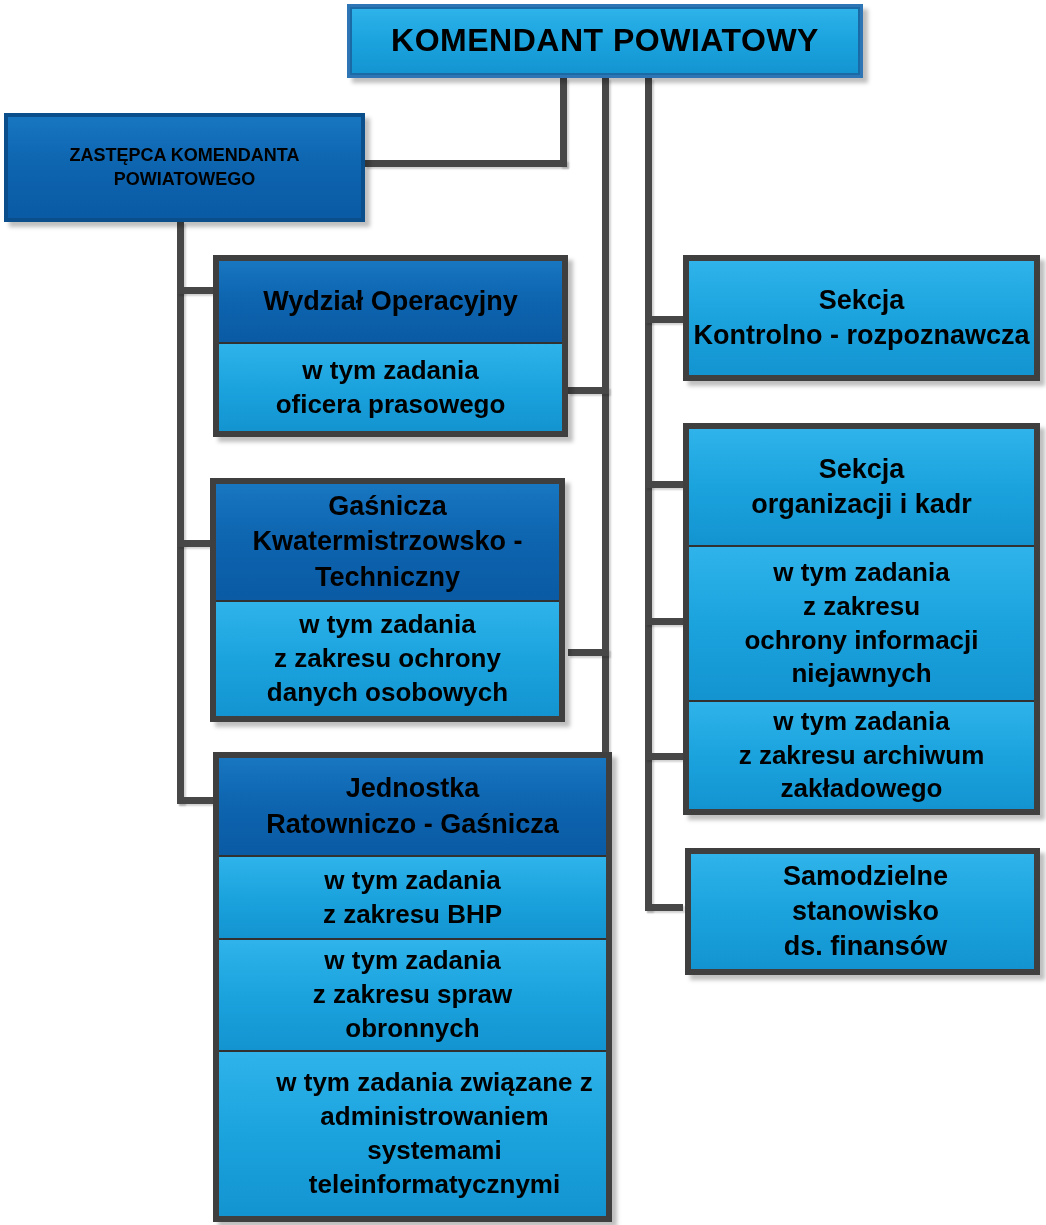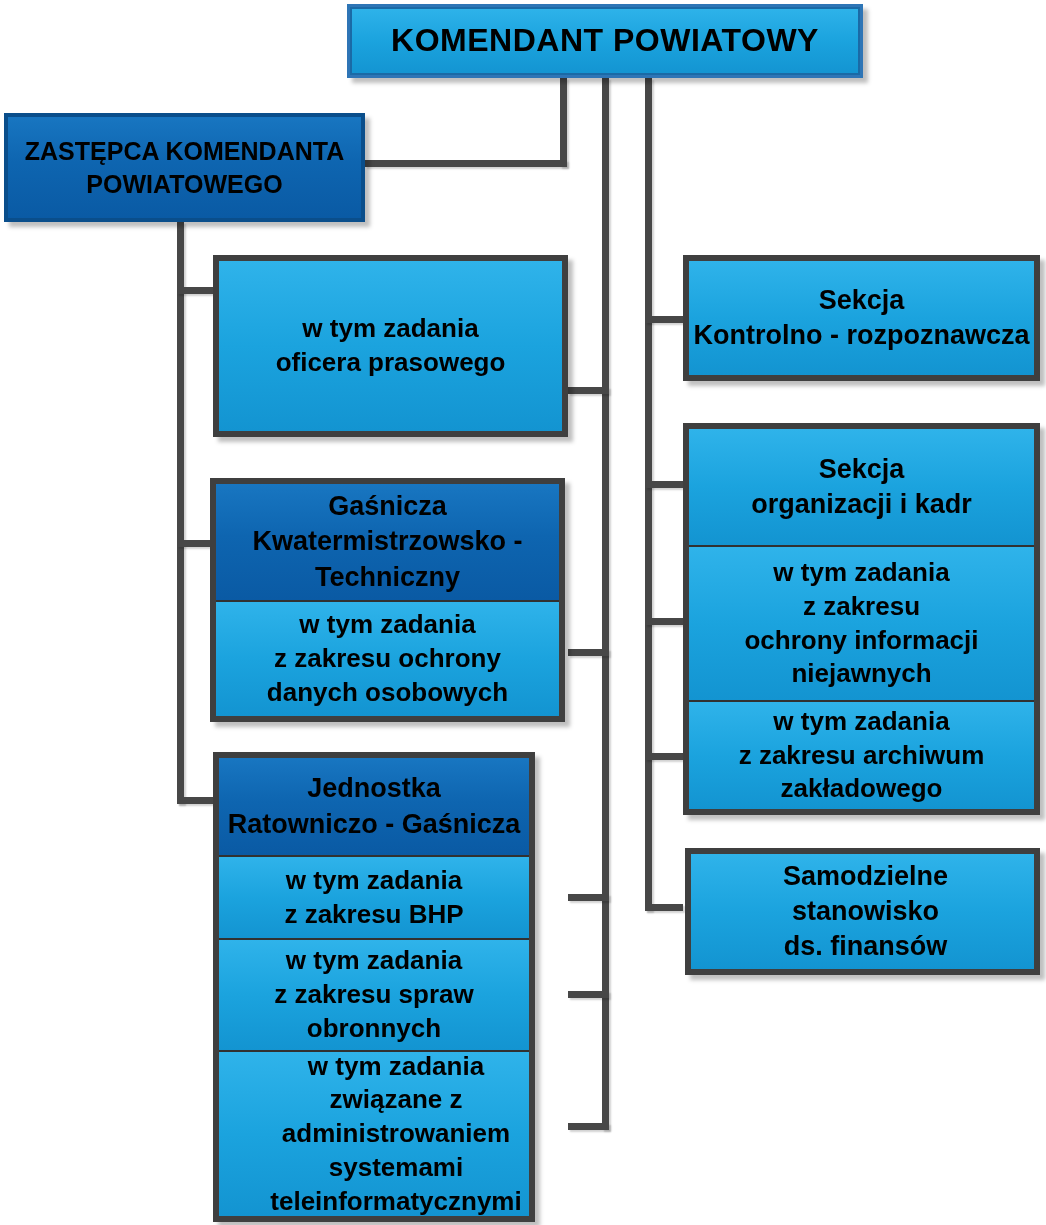--- a/index.html
+++ b/index.html
@@ -55,21 +55,21 @@
     border: 3px solid #2E75B6;
     box-shadow: 5px 5px 4px rgba(0,0,0,0.25), inset 0 0 0 2px #1A6AA6;
   }
   #root-node .sec { font-size: 32px; letter-spacing: 0.5px; }
 
   
   #deputy-node {
     border: 3px solid #0A4E8B;
     box-shadow: 5px 5px 4px rgba(0,0,0,0.25), inset 0 0 0 1px #0A4E8B;
   }
-  #deputy-node .sec { font-size: 25px; }
+  #deputy-node .sec { font-size: 18px; }
 </style>
 </head>
 <body>
 
 <div id="canvas">
 
   <div class="conn" style="left:560px; top:78px;  width:7px;   height:89px;"></div>
   <div class="conn" style="left:365px; top:160px; width:202px; height:7px;"></div>
 
   <div class="conn" style="left:602px; top:78px;  width:7px;   height:1052px;"></div>
@@ -95,34 +95,35 @@
   <div class="node light" id="root-node" style="left:347px; top:4px; width:516px; height:74px;justify-content:flex-end;">
     <div class="sec" style="flex:1;">KOMENDANT POWIATOWY</div>
   </div>
 
   <div class="node dark" id="deputy-node" style="left:4px; top:113px; width:361px; height:109px;">
     <div class="sec" style="flex:1;">ZASTĘPCA KOMENDANTA
 POWIATOWEGO</div>
   </div>
 
   <div class="node outlined" style="left:213px; top:255px; width:355px; height:182px;">
+    <div class="sec dark hdr" style="height:81px;">Wydział Operacyjny</div>
     <div class="sec light body" style="flex:1;">w tym zadania
 oficera prasowego</div>
   </div>
 
   <div class="node outlined" style="left:210px; top:478px; width:355px; height:244px;">
     <div class="sec dark hdr" style="height:116px;">Gaśnicza
 Kwatermistrzowsko -
 Techniczny</div>
     <div class="sec light body" style="flex:1;">w tym zadania
 z zakresu ochrony
 danych osobowych</div>
   </div>
 
-  <div class="node outlined" style="left:213px; top:752px; width:322px; height:470px;">
+  <div class="node outlined" style="left:213px; top:752px; width:399px; height:470px;">
     <div class="sec dark hdr" style="height:97px;">Jednostka
 Ratowniczo - Gaśnicza</div>
     <div class="sec light body" style="height:83px;">w tym zadania
 z zakresu BHP</div>
     <div class="sec light body" style="height:112px;">w tym zadania
 z zakresu spraw
 obronnych</div>
     <div class="sec light body" style="flex:1;padding-left:48px;">w tym zadania związane z
 administrowaniem
 systemami

